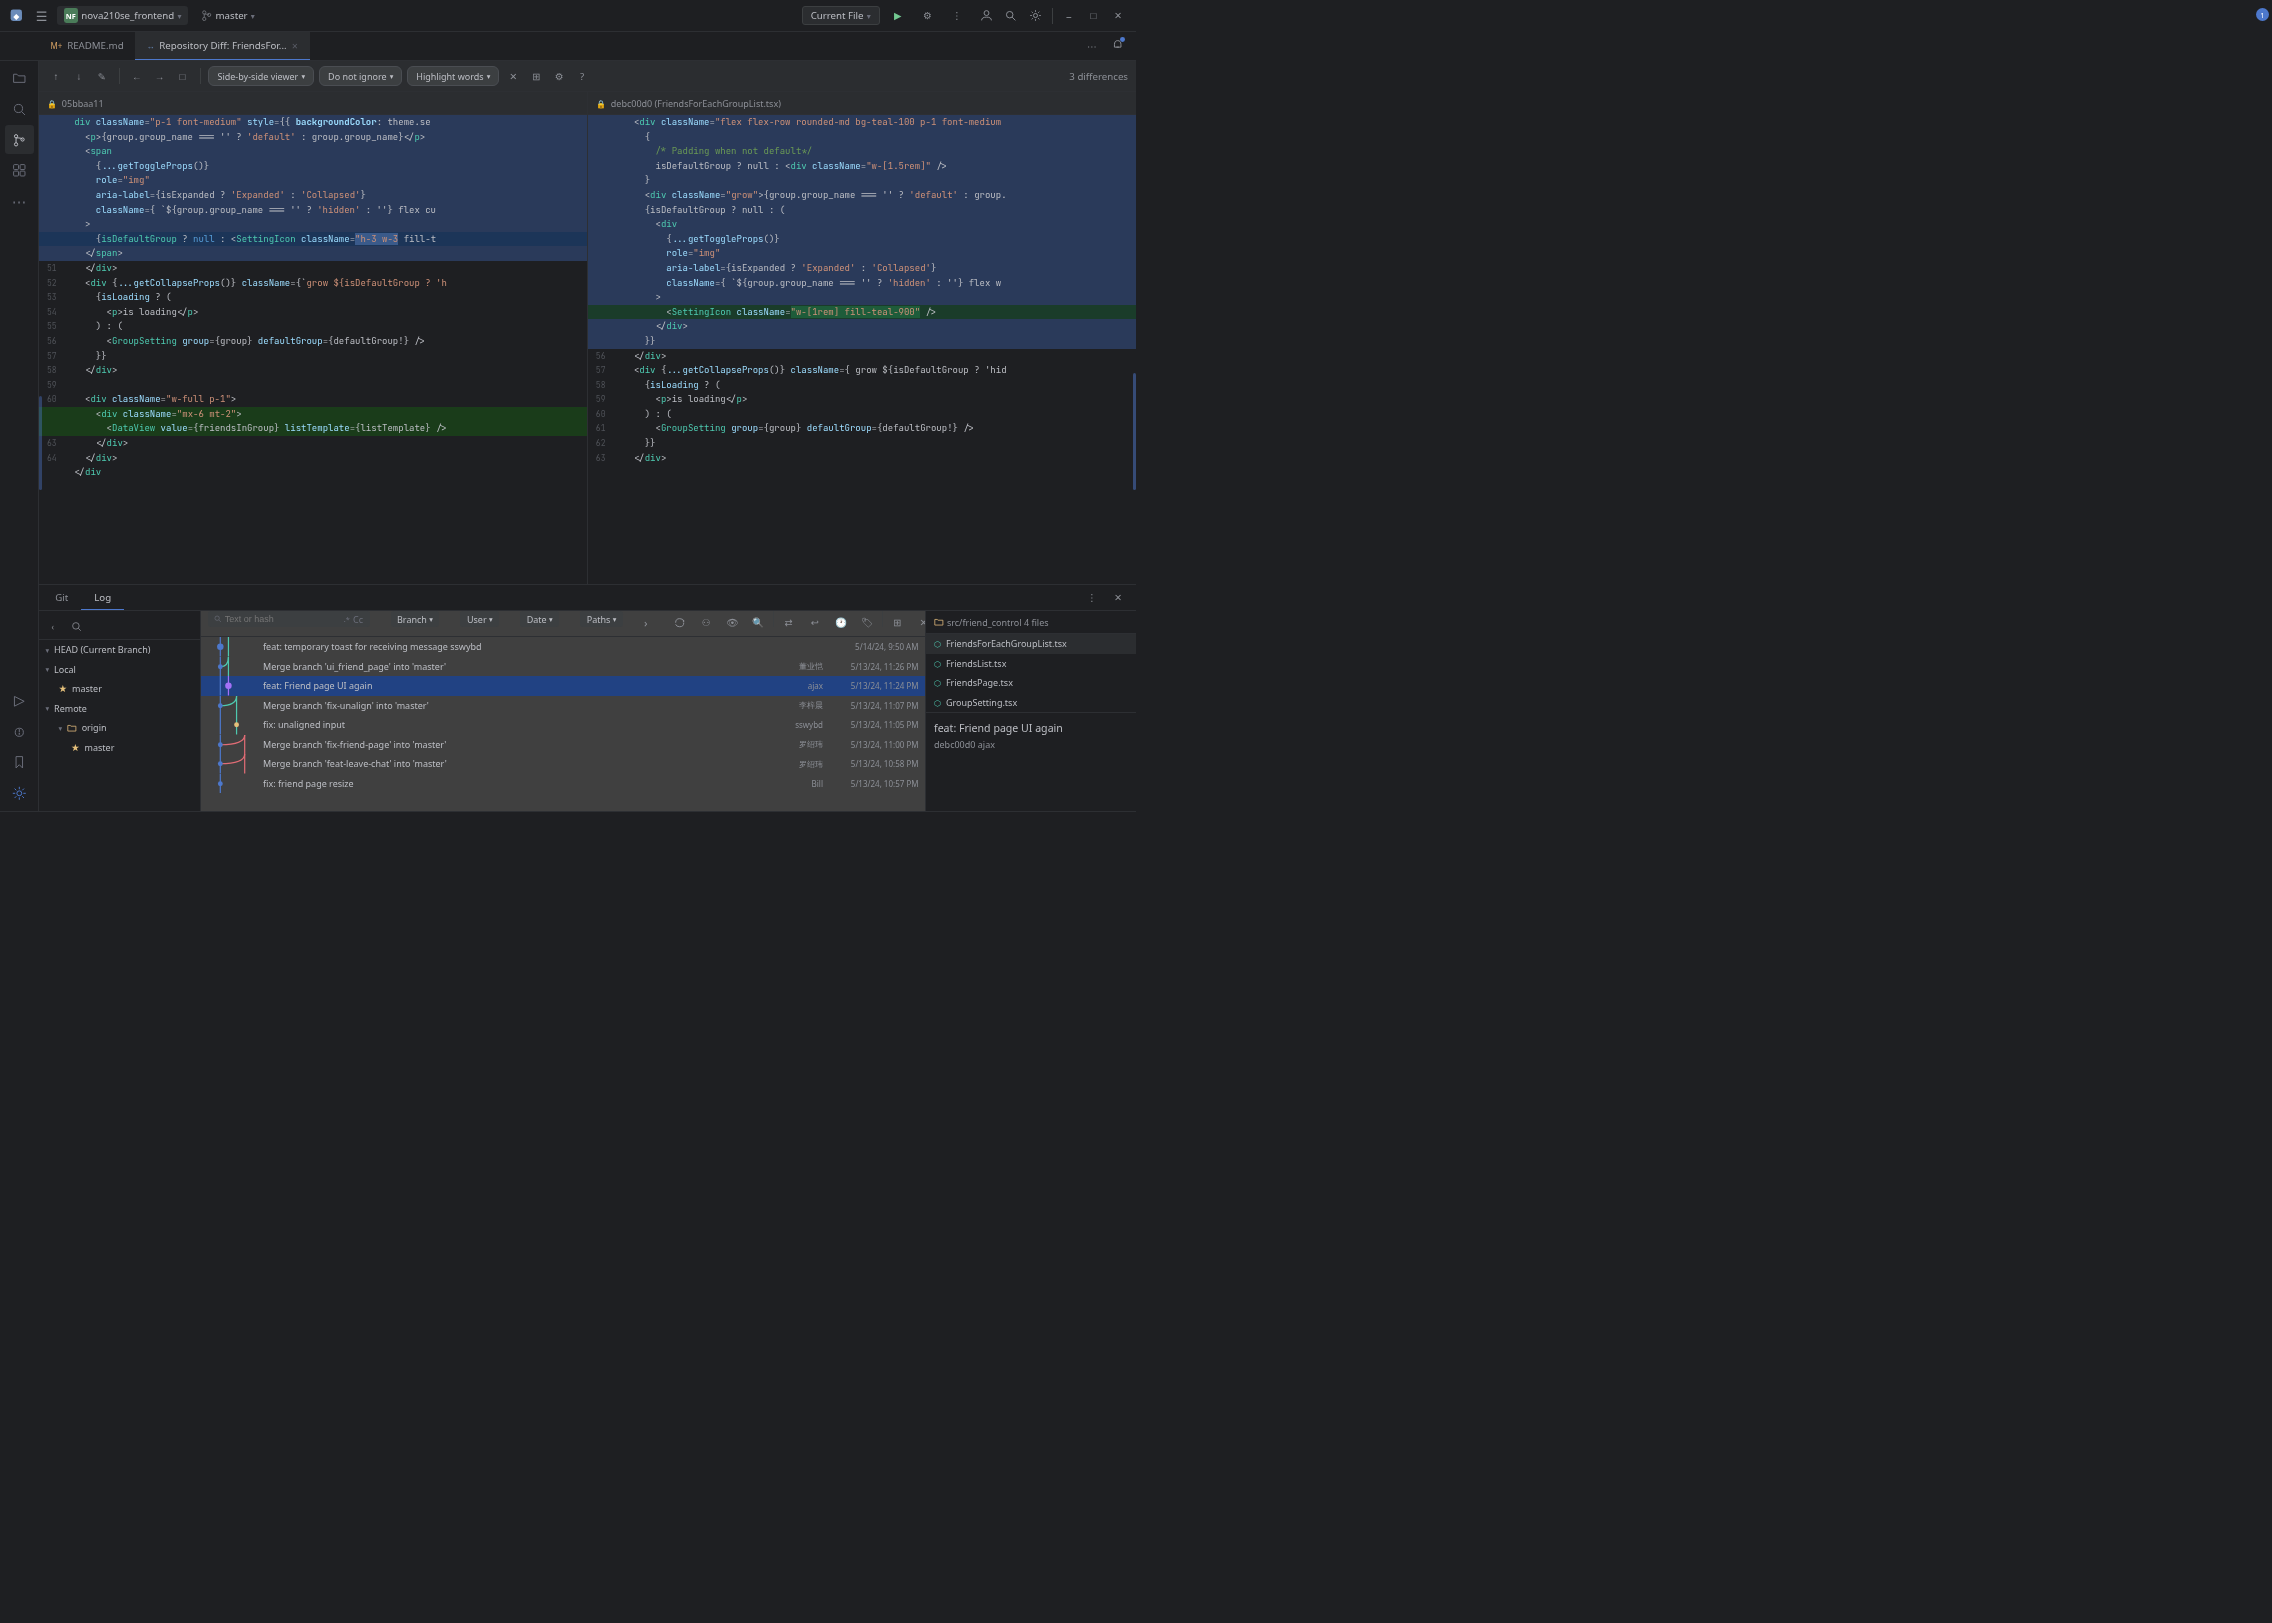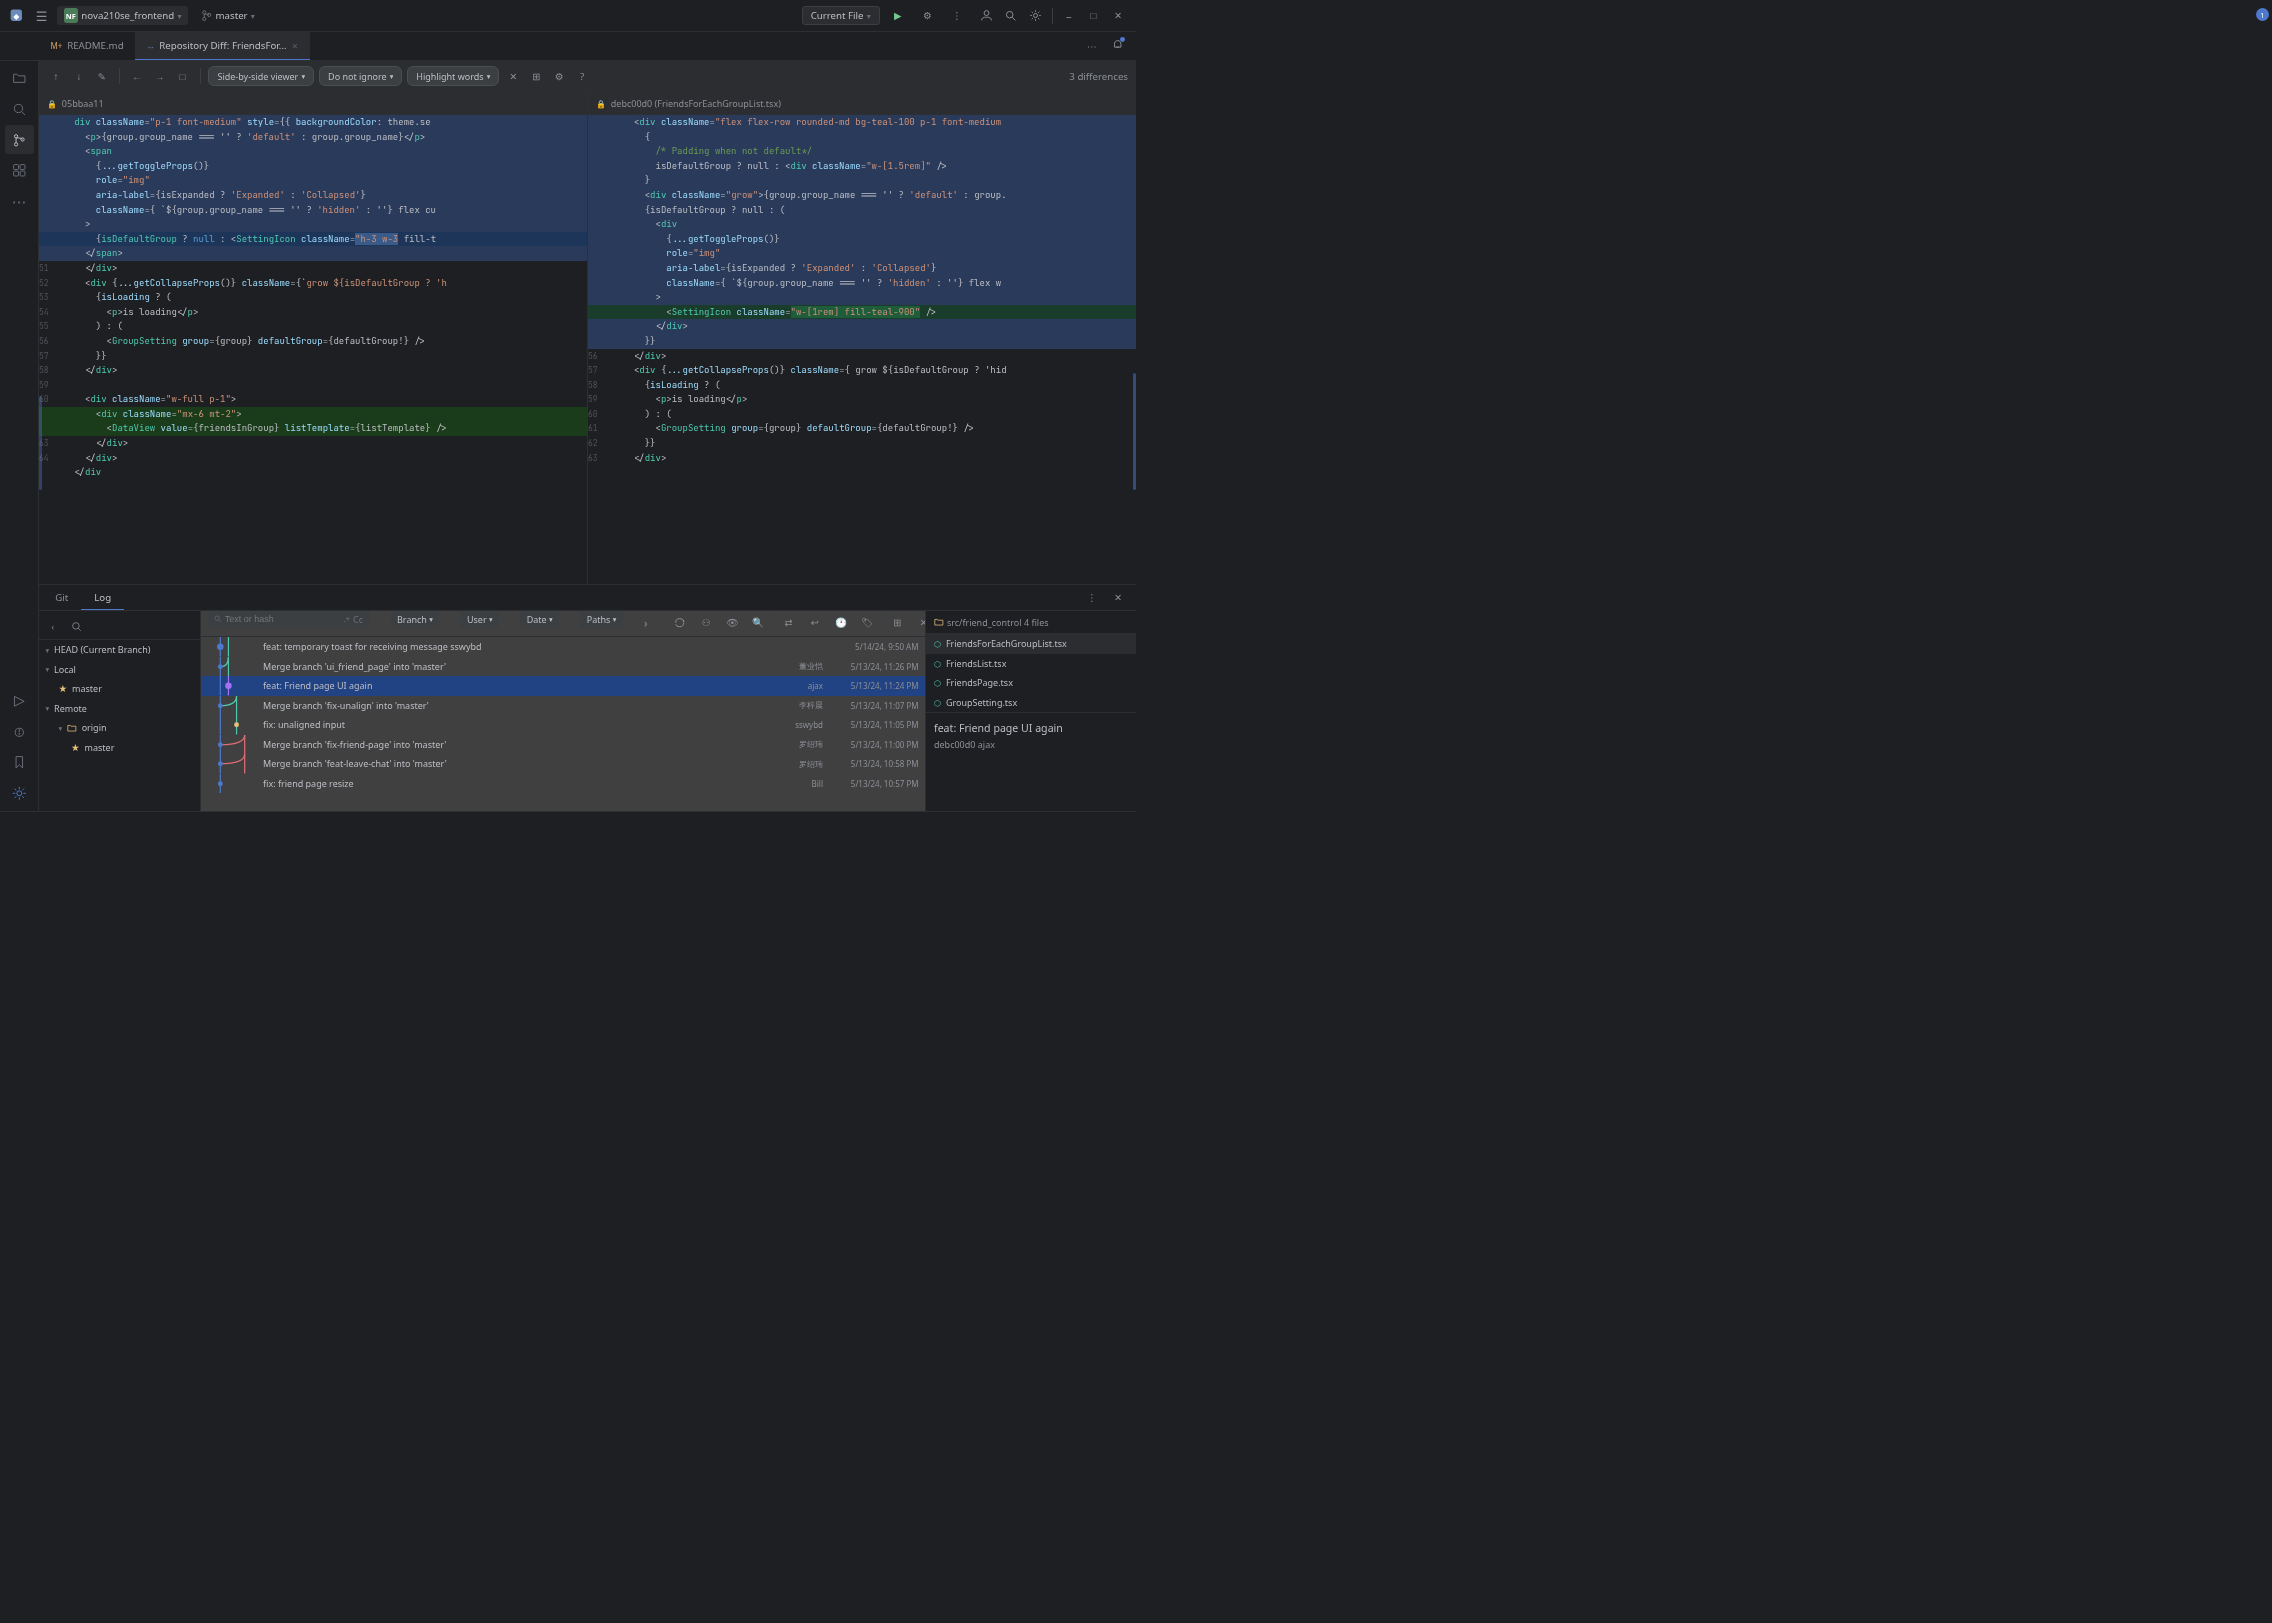--- a/index.html
+++ b/index.html
@@ -152,21 +152,21 @@
       background: #1e1f22;
     }
     .diff-divider {
       width: 0.8px; background: #2d2f33; flex-shrink: 0;
     }
 
     .code-line {
       display: flex; align-items: stretch; min-height: 14.6px;
     }
     .line-num {
-      width: 32px; text-align: left; padding-right: 6.5px;
+      width: 32px; text-align: center; padding-right: 6.5px;
       color: #4e5157; font-size: 8px; flex-shrink: 0;
       line-height: 14.6px; user-select: none;
     }
     .line-content {
       flex: 1; padding-left: 3.2px; white-space: pre; overflow: hidden;
       line-height: 14.6px;
     }
     .line-added { background: #1a3c1a; }
     .line-selected { background: #214283; }
     .kw-orange { color: #d7a263; }
@@ -463,21 +463,21 @@
       <div class="diff-pane">
         <div class="diff-pane-header">
           <span class="lock-icon">🔒</span>
           <span>05bbaa11</span>
         </div>
         <div class="diff-code" style="position:relative;">
 
           <div style="background:#2a3a5a;">
             <div class="code-line">
                 <div class="line-num"></div>
-                <div class="line-content"><span style="color:#4ec9b0;">div</span> <span style="color:#9cdcfe;">className</span>=<span style="color:#ce9178;">"p-1 font-medium"</span> <span style="color:#9cdcfe;">style</span>={{ <span style="color:#9cdcfe;">backgroundColor</span>: theme.se</div>
+                <div class="line-content"><span style="color:#4ec9b0;">div</span> <span style="color:#9cdcfe;">className</span>=<span style="color:#ce9178;">"p-1 font-medium"</span> <span style="color:#9cdcfe;">style</span>={{ <span style="color:#9cdcfe;font-weight:bold;">backgroundColor</span>: theme.se</div>
               </div>
             <div class="code-line">
                 <div class="line-num"></div>
                 <div class="line-content">  &lt;<span style="color:#4ec9b0;">p</span>&gt;{group.group_name === '' ? <span style="color:#ce9178;">'default'</span> : group.group_name}&lt;/<span style="color:#4ec9b0;">p</span>&gt;</div>
               </div>
             <div class="code-line">
                 <div class="line-num"></div>
                 <div class="line-content">  &lt;<span style="color:#4ec9b0;">span</span></div>
               </div>
             <div class="code-line">

